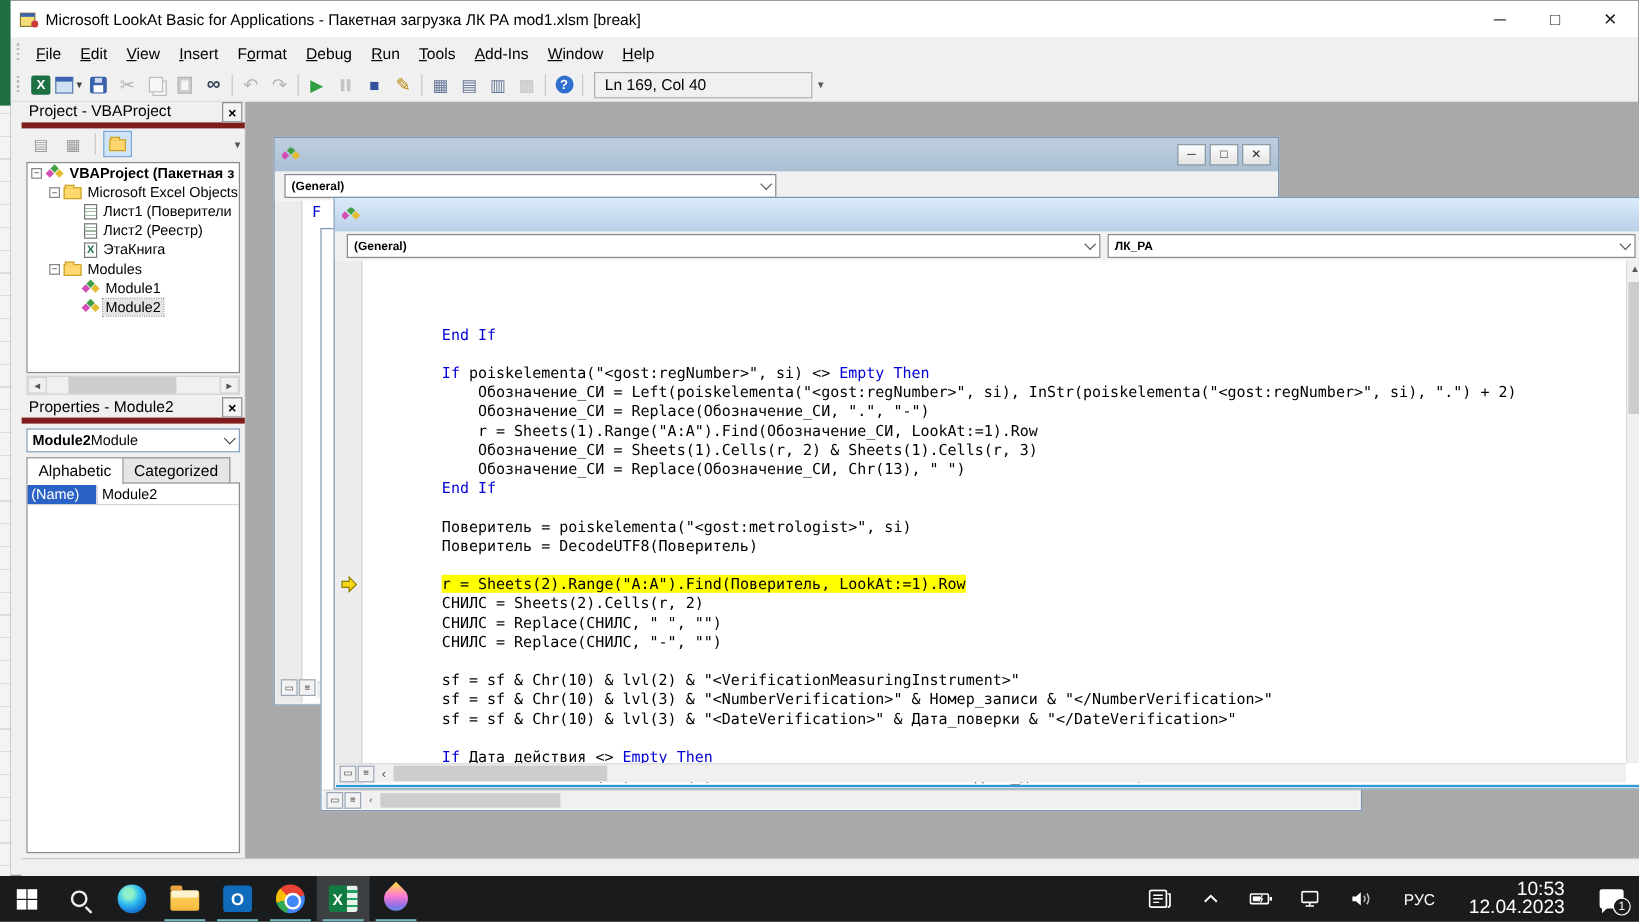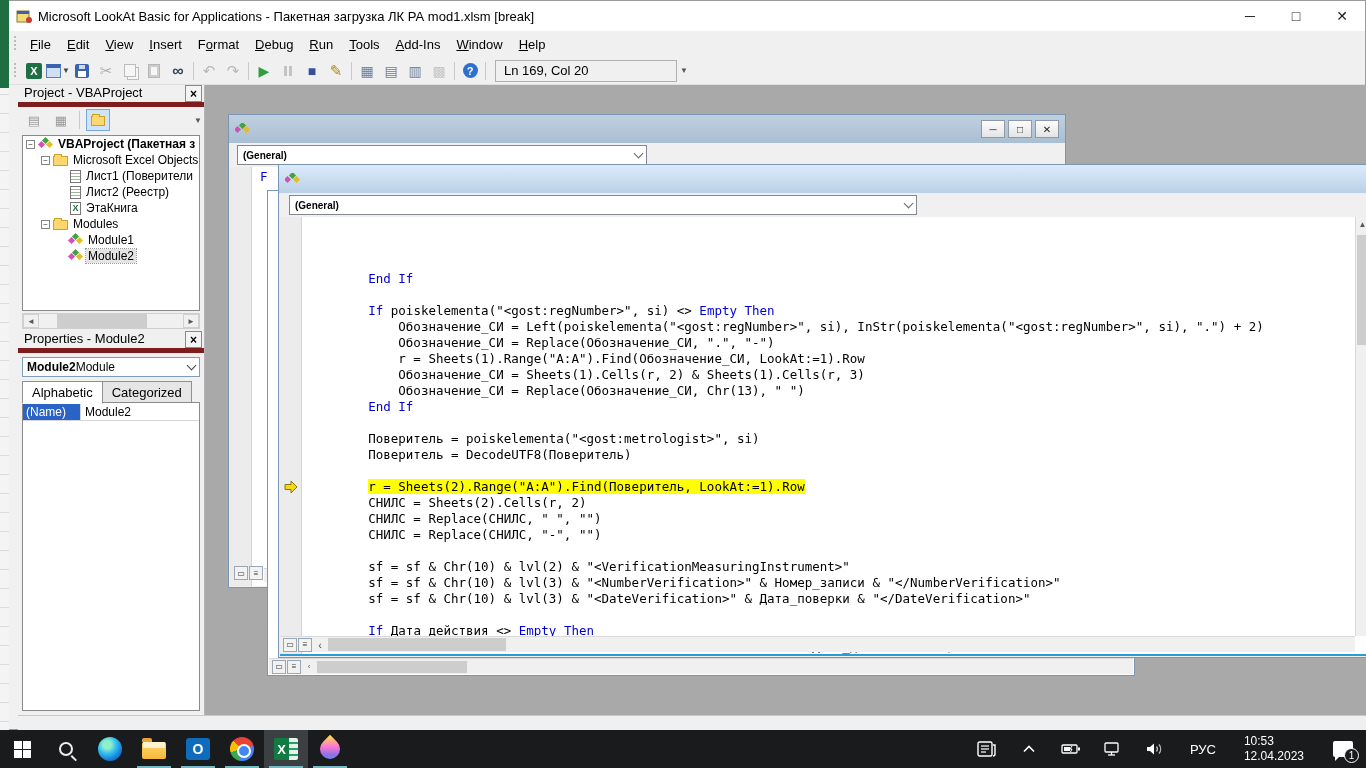--- a/index.html
+++ b/index.html
@@ -134,21 +134,21 @@
 .outlook-ic{width:24px;height:22px;background:#0f6cbd;border-radius:3px;color:#fff;font-weight:bold;font-size:14px;display:flex;align-items:center;justify-content:center}
 .chrome-ic{width:24px;height:24px;border-radius:50%;background:conic-gradient(from -45deg,#ea4335 0 120deg,#4285f4 120deg 240deg,#34a853 240deg 300deg,#fbbc05 300deg 360deg);position:relative}
 .chrome-ic::after{content:"";position:absolute;left:7px;top:7px;width:10px;height:10px;border-radius:50%;background:#4285f4;border:2px solid #fff}
 .excel-ic{width:24px;height:22px;display:flex}
 .excel-ic .xtile{width:15px;height:22px;background:#107c41;color:#fff;font-weight:bold;font-size:13px;display:flex;align-items:center;justify-content:center;border-radius:2px 0 0 2px}
 .excel-ic .xsheet{width:9px;height:22px;background:#e7f2ea;background-image:repeating-linear-gradient(#e7f2ea 0 4px,#21a366 4px 6px);border-radius:0 2px 2px 0}
 .drop-ic{width:20px;height:20px;border-radius:0 50% 50% 50%;transform:rotate(45deg);background:linear-gradient(135deg,#ffd84d 5%,#ff7bd1 40%,#8a6fe8 72%,#39b6e8)}
 #tray{margin-left:auto;display:flex;align-items:center;gap:16px;padding-right:6px;color:#fff}
 .tray-ic{width:26px;height:38px;display:flex;align-items:center;justify-content:center}
 .lang{font-size:13px;padding:0 6px}
-.clock{font-size:12px;line-height:15px;text-align:left;padding:0 6px;white-space:nowrap}
+.clock{font-size:16px;line-height:15px;text-align:right;padding:0 6px;white-space:nowrap}
 .notif{position:relative;width:34px;height:38px;display:flex;align-items:center;justify-content:center}
 .notif-bubble{width:20px;height:16px;background:#fff;border-radius:2px;position:relative}
 .notif-bubble::after{content:"";position:absolute;left:2px;bottom:-4px;border:4px solid transparent;border-top-color:#fff;border-left-color:#fff}
 .badge{position:absolute;right:1px;bottom:5px;width:15px;height:15px;border-radius:50%;background:#191b1c;border:1.5px solid #fff;color:#fff;font-size:10px;display:flex;align-items:center;justify-content:center}
 </style>
 </head>
 <body>
 
 <div id="excel-sliver">
     <div class="green"></div>
@@ -247,21 +247,21 @@
         </div>
         <div class="tb-icon dis">
           <span style="color:#888">▩</span>
         </div>
         <div class="tb-sep"></div>
         <div class="tb-icon">
           <span class="help-circ">?</span>
         </div>
       </div>
     <div class="tb-sep"></div>
-    <div class="lncol">Ln 169, Col 20</div>
+    <div class="lncol">Ln 169, Col 40</div>
     <div class="tb-overflow">▼</div>
   </div>
 
   <div class="dock-panel" id="project-panel" style="top:84px;height:246px">
     <div class="panel-head">
       <span>Project - VBAProject</span>
       <span class="panel-close">×</span>
     </div>
     <div class="pp-toolbar">
       <div class="ppt-btn">▤</div>
@@ -416,20 +416,26 @@
         <rect x="9" y="4" width="5" height="5" transform="rotate(45 11.5 6.5)" fill="#e0bc2e"></rect>
       </svg>
   </div>
   <div class="combo-row">
     <div class="vb-combo" style="left:10px;width:628px">
       <span>(General)</span>
       <span class="combo-arrow">
           <span class="chev"></span>
         </span>
     </div>
+    <div class="vb-combo" style="left:644px;width:440px">
+      <span>ЛК_РА</span>
+      <span class="combo-arrow">
+          <span class="chev"></span>
+        </span>
+    </div>
   </div>
   <div class="code-surface blue-border-b" style="left:1px;right:0;top:52px;bottom:1px">
     <div class="margin-bar">
       <svg class="exec-arrow" style="top:262px" viewBox="0 0 16 16">
           <polygon points="2,5.5 8,5.5 8,2 14,8 8,14 8,10.5 2,10.5" fill="#f8d814" stroke="#8a7a00" stroke-width="1"></polygon>
         </svg>
     </div>
     <div class="code-lines" id="m2-code" style="left: 28px; top: 54px;"><div class="cl">        <span class="kw">End</span> <span class="kw">If</span></div><div class="cl"></div><div class="cl">        <span class="kw">If</span> poiskelementa("&lt;gost:regNumber&gt;", si) &lt;&gt; <span class="kw">Empty</span> <span class="kw">Then</span></div><div class="cl">            Обозначение_СИ = Left(poiskelementa("&lt;gost:regNumber&gt;", si), InStr(poiskelementa("&lt;gost:regNumber&gt;", si), ".") + 2)</div><div class="cl">            Обозначение_СИ = Replace(Обозначение_СИ, ".", "-")</div><div class="cl">            r = Sheets(1).Range("A:A").Find(Обозначение_СИ, LookAt:=1).Row</div><div class="cl">            Обозначение_СИ = Sheets(1).Cells(r, 2) &amp; Sheets(1).Cells(r, 3)</div><div class="cl">            Обозначение_СИ = Replace(Обозначение_СИ, Chr(13), " ")</div><div class="cl">        <span class="kw">End</span> <span class="kw">If</span></div><div class="cl"></div><div class="cl">        Поверитель = poiskelementa("&lt;gost:metrologist&gt;", si)</div><div class="cl">        Поверитель = DecodeUTF8(Поверитель)</div><div class="cl"></div><div class="cl">        <span class="hlspan">r = Sheets(2).Range("A:A").Find(Поверитель, LookAt:=1).Row</span></div><div class="cl">        СНИЛС = Sheets(2).Cells(r, 2)</div><div class="cl">        СНИЛС = Replace(СНИЛС, " ", "")</div><div class="cl">        СНИЛС = Replace(СНИЛС, "-", "")</div><div class="cl"></div><div class="cl">        sf = sf &amp; Chr(10) &amp; lvl(2) &amp; "&lt;VerificationMeasuringInstrument&gt;"</div><div class="cl">        sf = sf &amp; Chr(10) &amp; lvl(3) &amp; "&lt;NumberVerification&gt;" &amp; Номер_записи &amp; "&lt;/NumberVerification&gt;"</div><div class="cl">        sf = sf &amp; Chr(10) &amp; lvl(3) &amp; "&lt;DateVerification&gt;" &amp; Дата_поверки &amp; "&lt;/DateVerification&gt;"</div><div class="cl"></div><div class="cl">        <span class="kw">If</span> Дата_действия &lt;&gt; <span class="kw">Empty</span> <span class="kw">Then</span></div><div class="cl">            sf = sf &amp; Chr(10) &amp; lvl(3) &amp; "&lt;DateEndVerification&gt;" &amp; Дата_действия &amp; "&lt;/DateEndVerification&gt;"</div><div class="cl">        <span class="kw">End</span> <span class="kw">If</span></div></div>
     <div class="h-scroll" style="left:0;right:14px;bottom:2px">
       <div class="view-btns" style="position:static;margin-left:3px">

